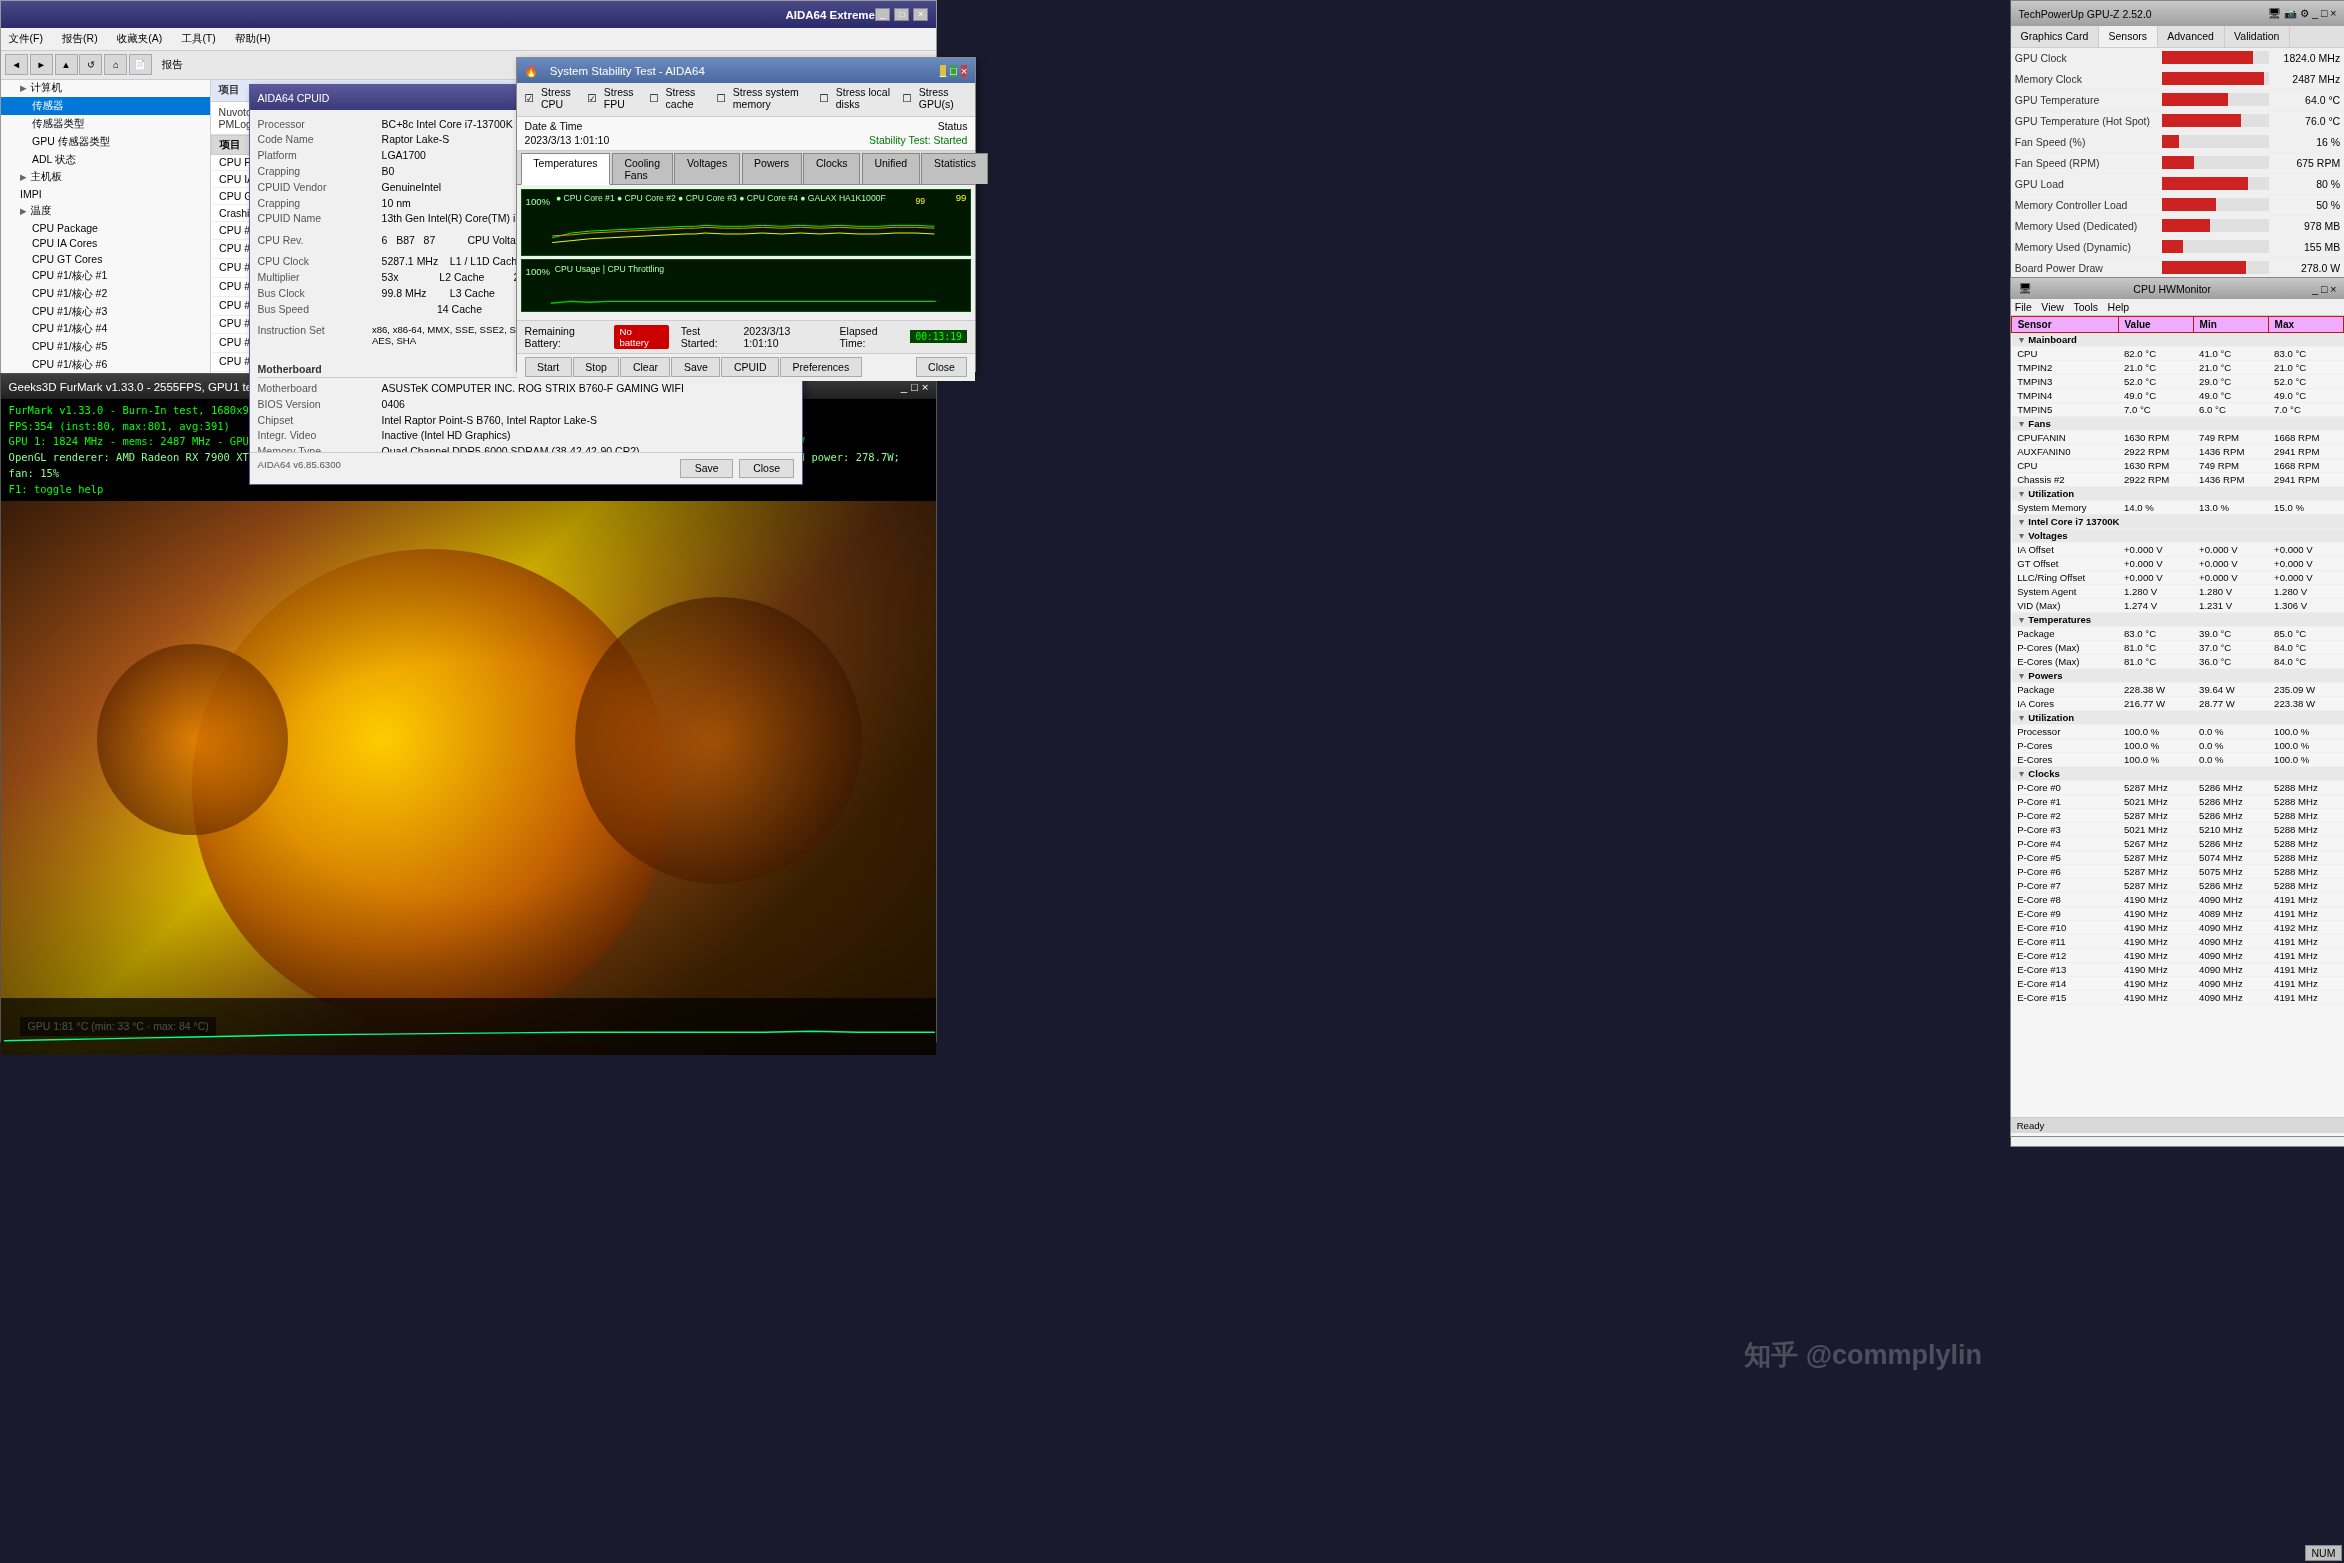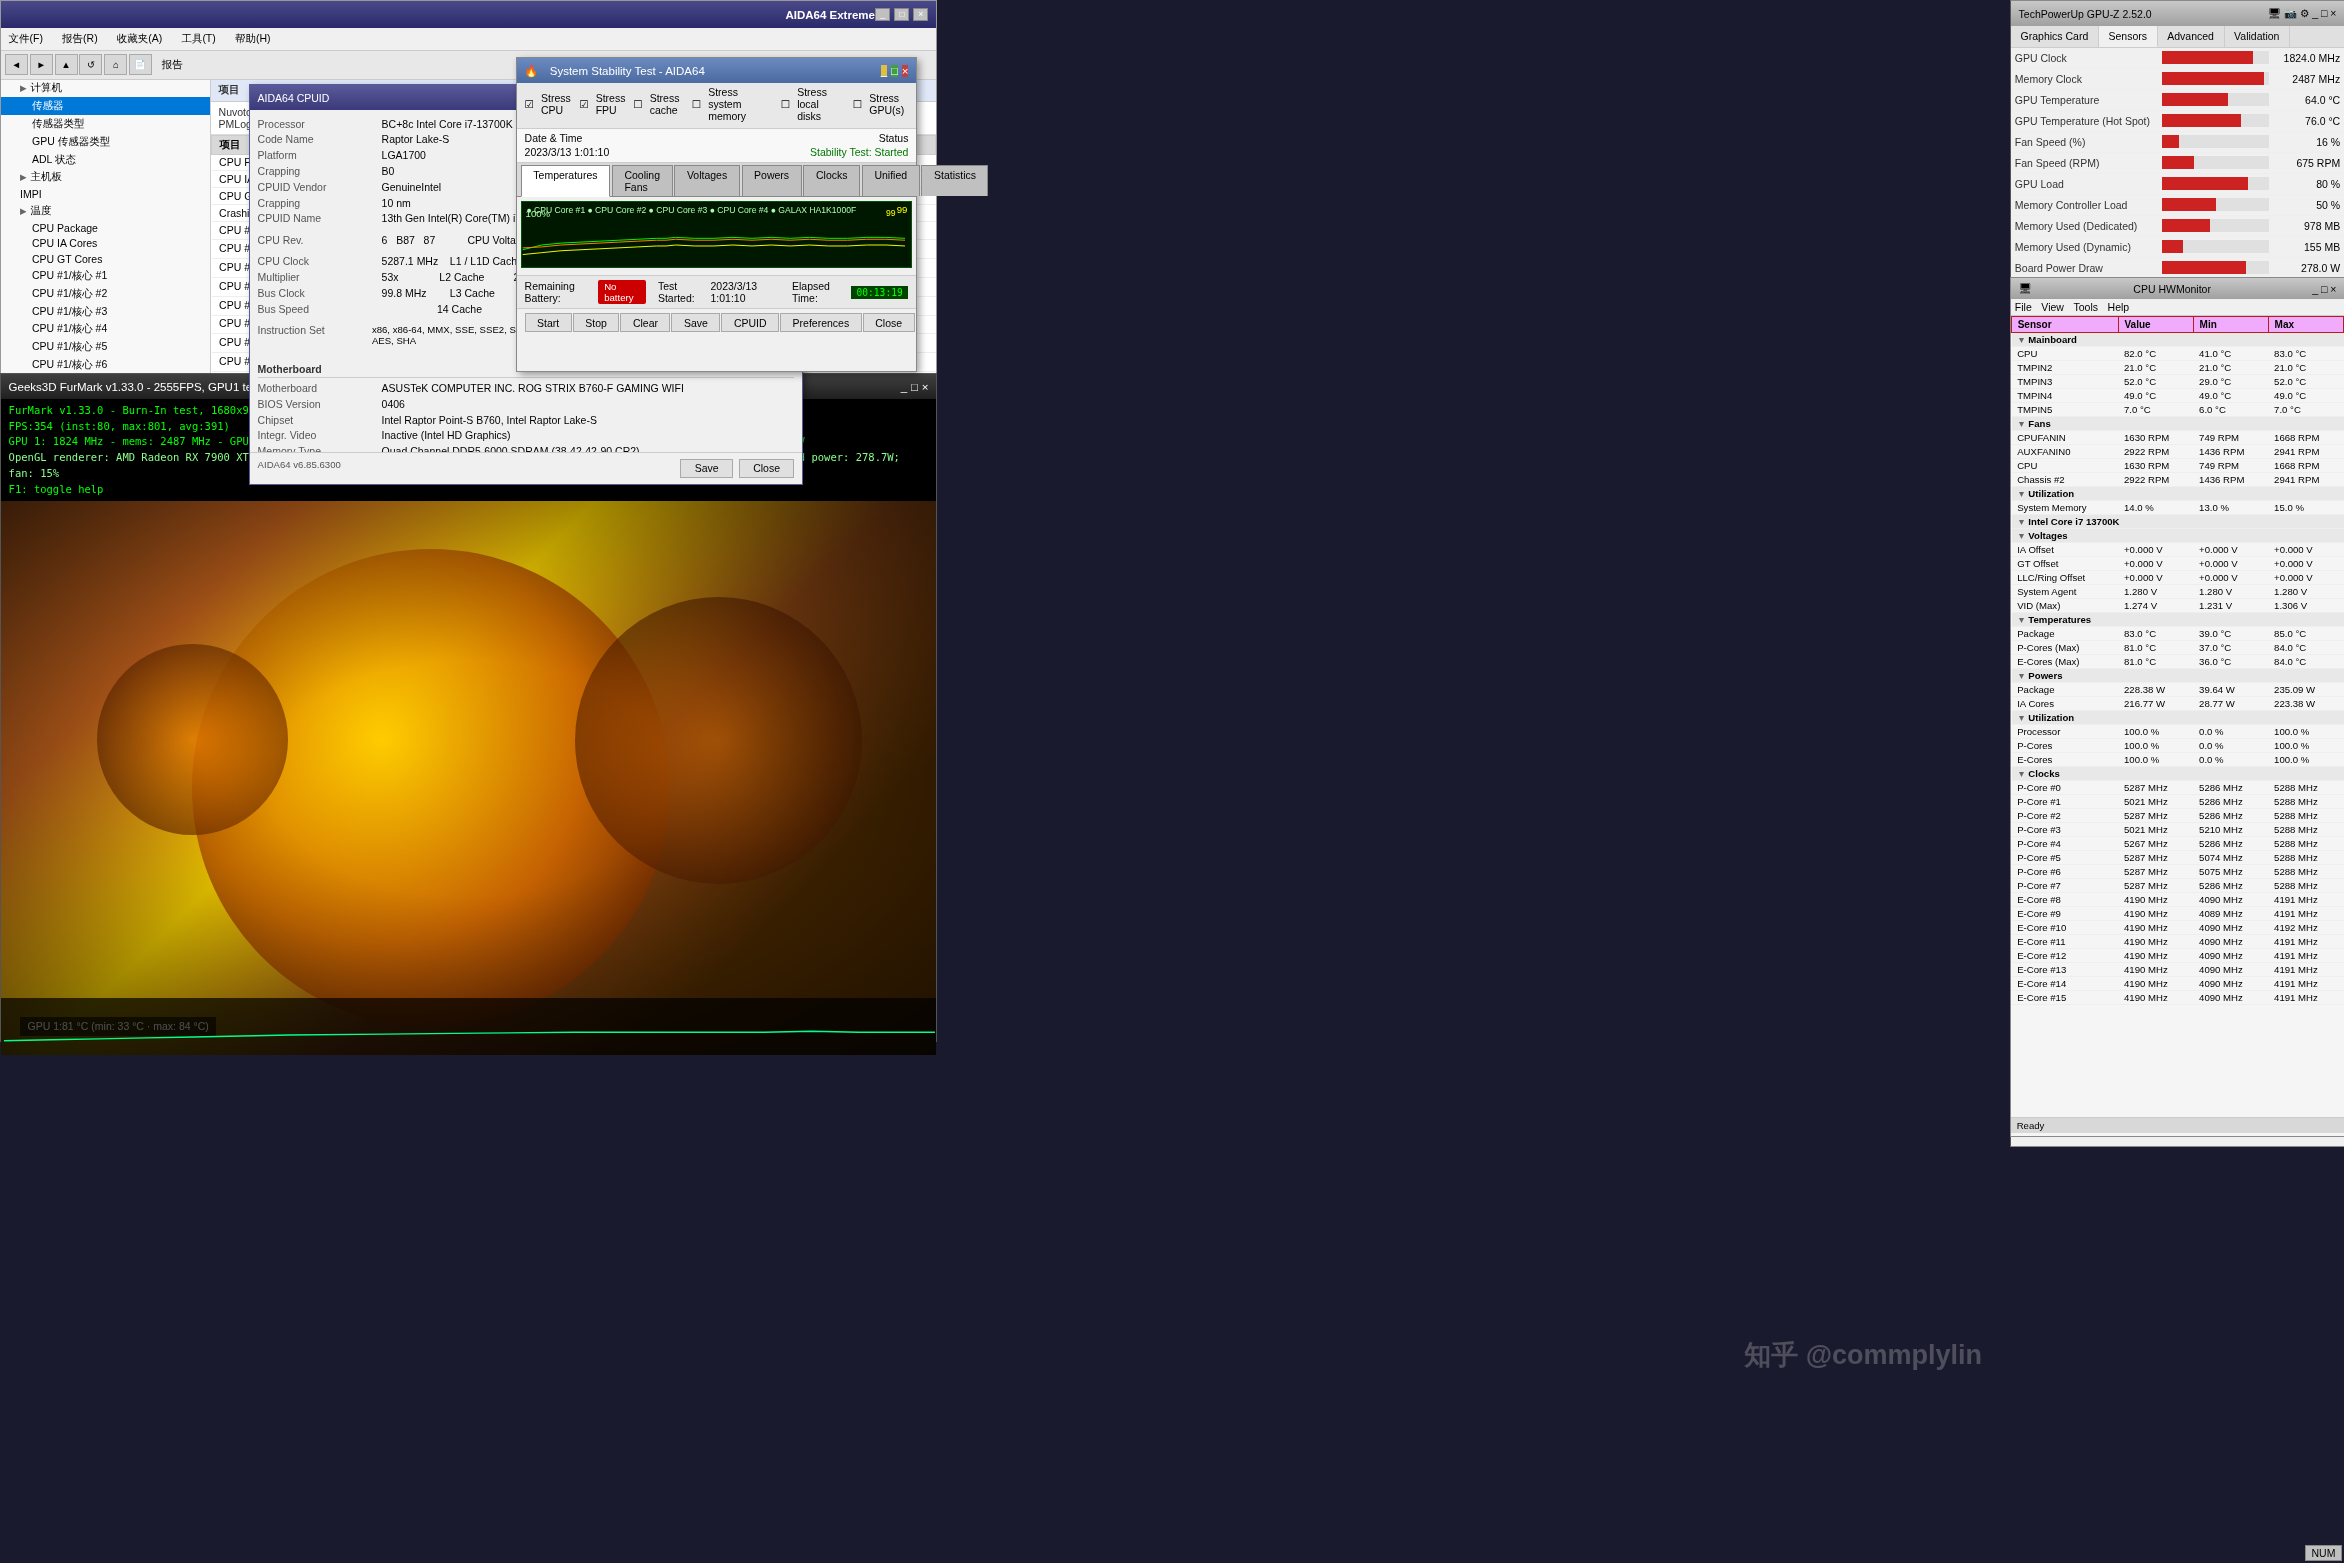--- a/index.html
+++ b/index.html
@@ -179,21 +179,21 @@
       background: #e0e0e0;
       border: 1px solid #aaa;
       cursor: pointer;
       font-size: 10.5px;
     }
     
     
     .sst-window {
       position: absolute;
       top: 57px; left: 516px;
-      width: 401px; height: 315px;
+      width: 460px; height: 315px;
       background: #f0f0f0;
       border: 1.9px solid #888;
       box-shadow: 2.9px 2.9px 7.6px rgba(0,0,0,0.4);
       z-index: 20;
     }
     .sst-titlebar {
       background: linear-gradient(to bottom, #6a8ac0, #4a6aa0);
       color: white;
       padding: 3.8px 7.6px;
       display: flex;
@@ -889,20 +889,28 @@
       <span class="sst-chart-label">100%</span>
       <span class="sst-chart-value">99</span>
       <svg width="100%" height="100%" style="position:absolute;top:0;left:0;font-size:11px" viewBox="0 0 406 68">
         <polyline points="0,50 20,45 40,43 60,42 80,41 100,40 120,39 140,38 150,38 160,37 180,38 200,38 220,37 240,38 260,37 280,38 300,37 320,38 340,38 360,37 380,37 400,38" stroke="#00ff00" stroke-width="1" fill="none"></polyline>
         <polyline points="0,55 20,53 40,51 60,50 80,49 100,48 120,47 140,46 150,46 160,45 180,46 200,46 220,45 240,46 260,45 280,46 300,45 320,46 340,46 360,45 380,45 400,46" stroke="#ffff00" stroke-width="1" fill="none"></polyline>
         <polyline points="0,48 20,47 40,45 60,44 80,43 100,42 120,41 140,40 150,40 160,39 180,40 200,40 220,39 240,40 260,39 280,40 300,39 320,40 340,40 360,39 380,39 400,40" stroke="#ff8800" stroke-width="1" fill="none"></polyline>
         <text x="4" y="12" fill="#aaffaa" font-size="9">● CPU Core #1 ● CPU Core #2 ● CPU Core #3 ● CPU Core #4 ● GALAX HA1K1000F</text>
         <text x="390" y="15" fill="#ffff00" font-size="9" text-anchor="end">99</text>
       </svg>
     </div>
+    <div class="sst-chart-container" style="height:53px;">
+      <span class="sst-chart-label">100%</span>
+      <svg width="100%" height="100%" style="position:absolute;top:0;left:0;font-size:11px" viewBox="0 0 406 53">
+        <rect x="0" y="0" width="100%" height="100%" fill="#001800"></rect>
+        <text x="4" y="12" fill="#aaffaa" font-size="9">CPU Usage | CPU Throttling</text>
+        <polyline points="0,45 20,43 40,44 60,43 80,43 100,43 120,43 140,43 160,43 180,43 200,43 220,43 240,43 260,43 280,43 300,43 320,43 340,43 360,43 380,43 400,43" stroke="#00cc00" stroke-width="1.5" fill="none"></polyline>
+      </svg>
+    </div>
   </div>
 
   <div class="sst-status-bar">
     <span>Remaining Battery:</span>
     <span class="battery-badge">No battery</span>
     <span style="margin-left:11.5px;">Test Started:</span>
     <span style="margin-left:3.8px;">2023/3/13 1:01:10</span>
     <span style="margin-left:11.5px;">Elapsed Time:</span>
     <span class="time-badge" style="margin-left:3.8px;">00:13:19</span>
   </div>

